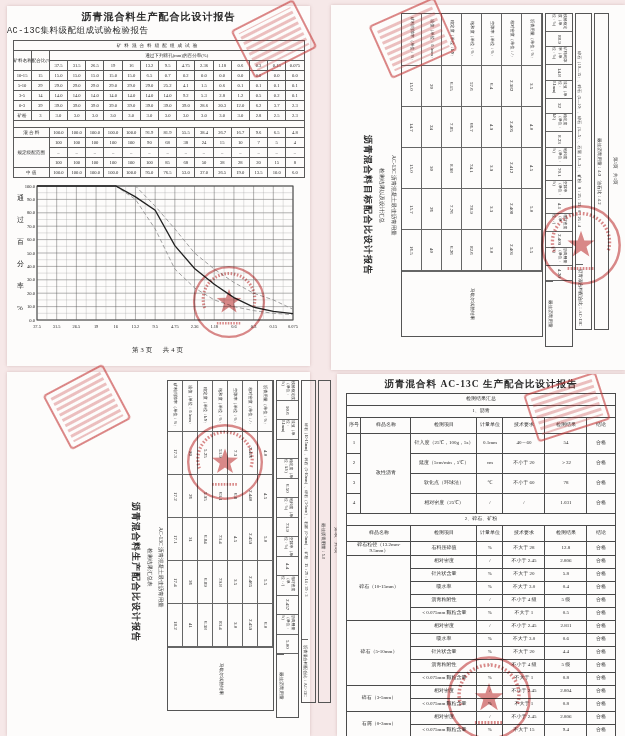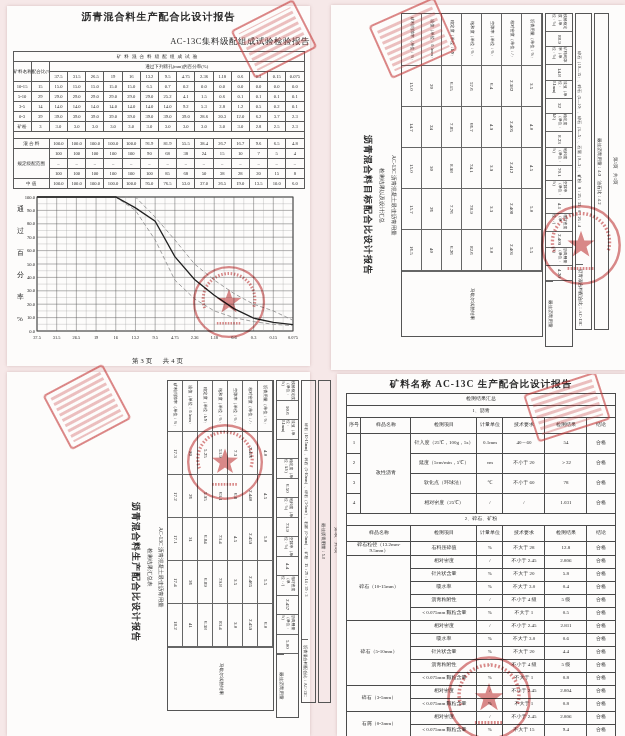--- a/index.html
+++ b/index.html
@@ -2,21 +2,21 @@
 <html><head>
 <meta charset="utf-8">
 <style>
   html,body{margin:0;padding:0;}
   body{width:625px;height:736px;position:relative;background:#f6e8e8;
        font-family:"Liberation Serif", serif;color:#2a2a2a;overflow:hidden;}
   .page{position:absolute;background:#fdfcfb;box-shadow:0 0 3px rgba(180,140,140,.45);}
   
   #tl{left:7px;top:6px;width:303px;height:360px;}
   .doc-title{text-align:center;font-weight:bold;font-size:10px;letter-spacing:1px;padding-top:4px;}
-  .doc-sub{text-align:right;font-size:8.5px;letter-spacing:.5px;margin-top:12px;}
+  .doc-sub{text-align:left;font-size:8.5px;letter-spacing:.5px;margin-top:1px;font-family:Liberation Mono, monospace;}
   table.grad{border-collapse:collapse;margin:3px auto 0 auto;table-layout:fixed;width:292px;}
   table.grad td{border:.5px solid #5a5a5a;font-size:4.6px;text-align:center;padding:0;height:9px;
                 overflow:hidden;white-space:nowrap;}
   td.cap{font-size:6.5px;letter-spacing:3px;height:11px;}
   td.lab{font-size:5px;}
   .chartwrap{margin:4px 2px 0 2px;}
   .pgfoot{text-align:center;font-size:6.5px;margin-top:2px;letter-spacing:2px;}
   
   .v{writing-mode:vertical-rl;text-orientation:sideways;}
   .band{position:absolute;display:flex;align-items:center;justify-content:center;}
@@ -560,21 +560,21 @@
   <div class="rstamp" style="left:46px;top:4px;width:56px;height:50px;transform:rotate(-28deg);"></div>
   <svg class="cstamp" style="left:178px;top:50px;" width="80" height="80" viewBox="0 0 100 100">
     <circle cx="50" cy="50" r="46" fill="none" stroke="#c23b3b" stroke-width="3"></circle>
     <path d="M 18,58 A 34,34 0 1 1 82,58" fill="none" stroke="#c23b3b" stroke-width="4" stroke-dasharray="2 2.2"></path>
     <polygon points="50,33 54,44.5 66.2,44.7 56.5,52.1 60,63.8 50,56.8 40,63.8 43.5,52.1 33.8,44.7 46,44.5" fill="#c23b3b"></polygon>
     <path d="M34,78 H66" stroke="#c23b3b" stroke-width="3.5" stroke-dasharray="2 1.6"></path>
   </svg>
 </div>
 
 <div class="page" id="br">
-  <div class="doc-title" style="font-size:9.5px;">矿料名称 AC-13C 生产配合比设计报告</div>
+  <div class="doc-title" style="font-size:9.5px;">沥青混合料 AC-13C 生产配合比设计报告</div>
   <table class="sum">
     <colgroup>
         <col style="width:14px">
         <col style="width:50px">
         <col style="width:66px">
       <col style="width:26px">
         <col style="width:42px">
         <col style="width:42px">
         <col style="width:28px">
       </colgroup>

